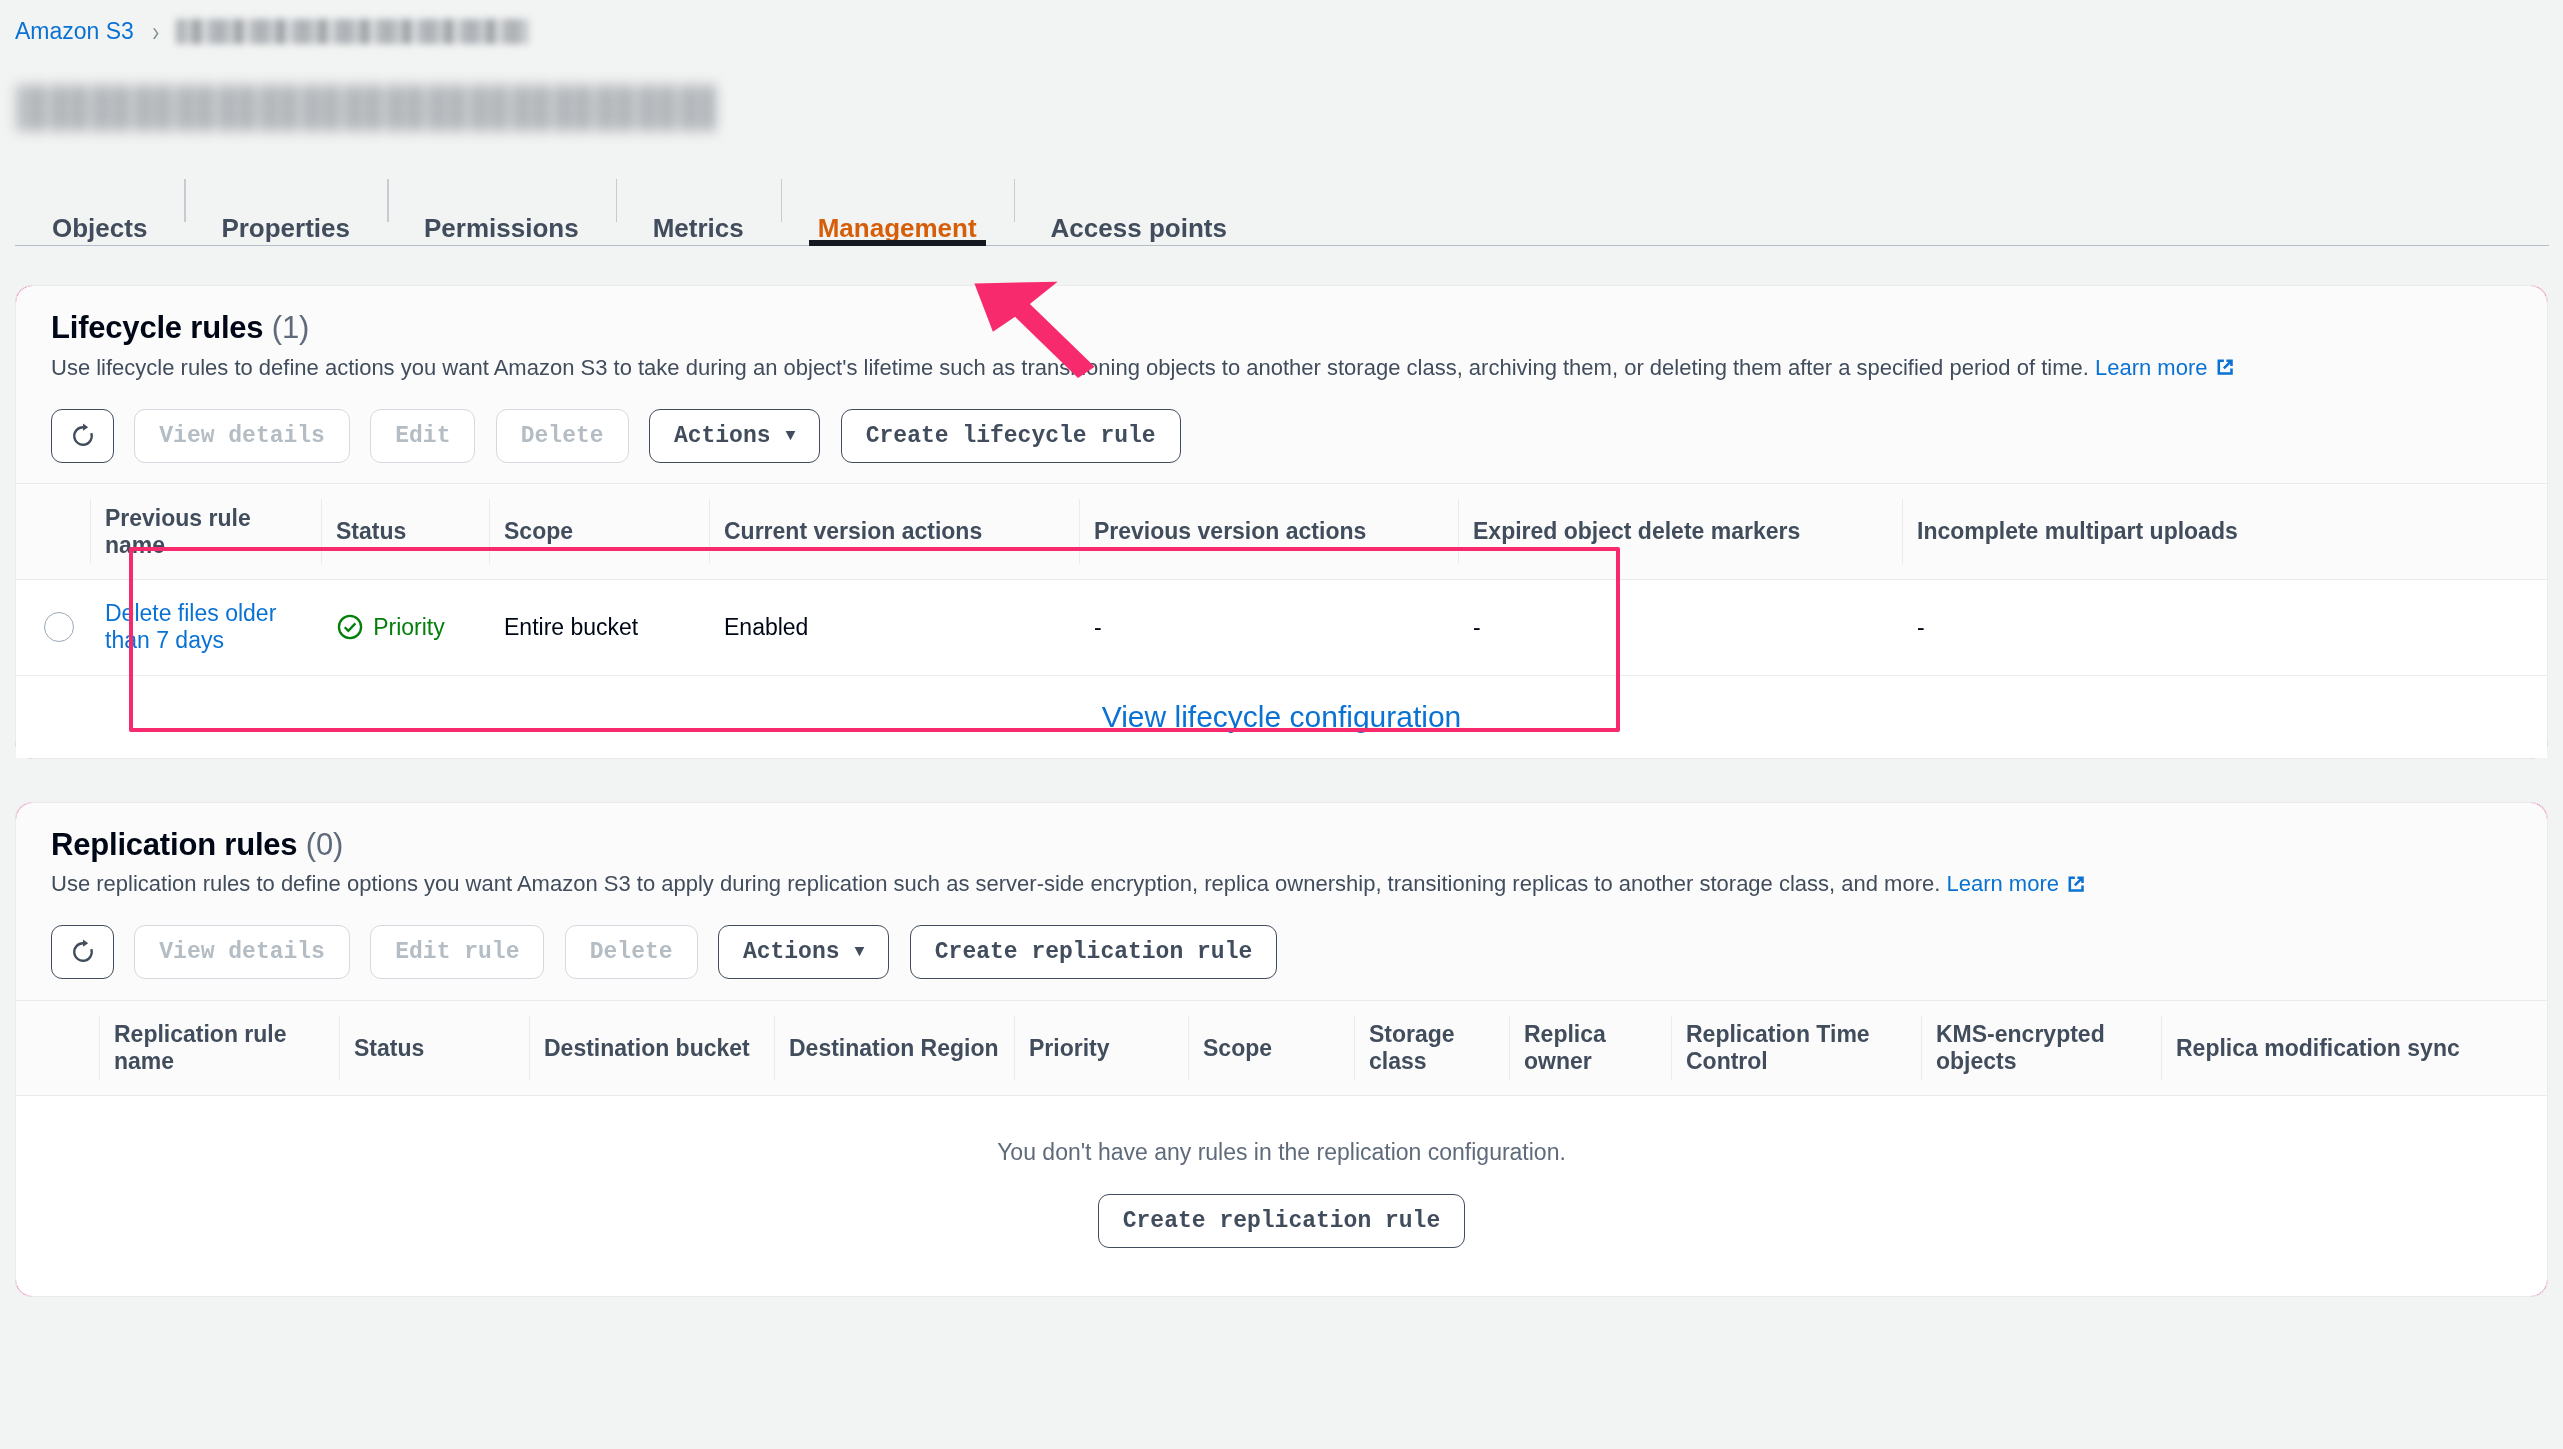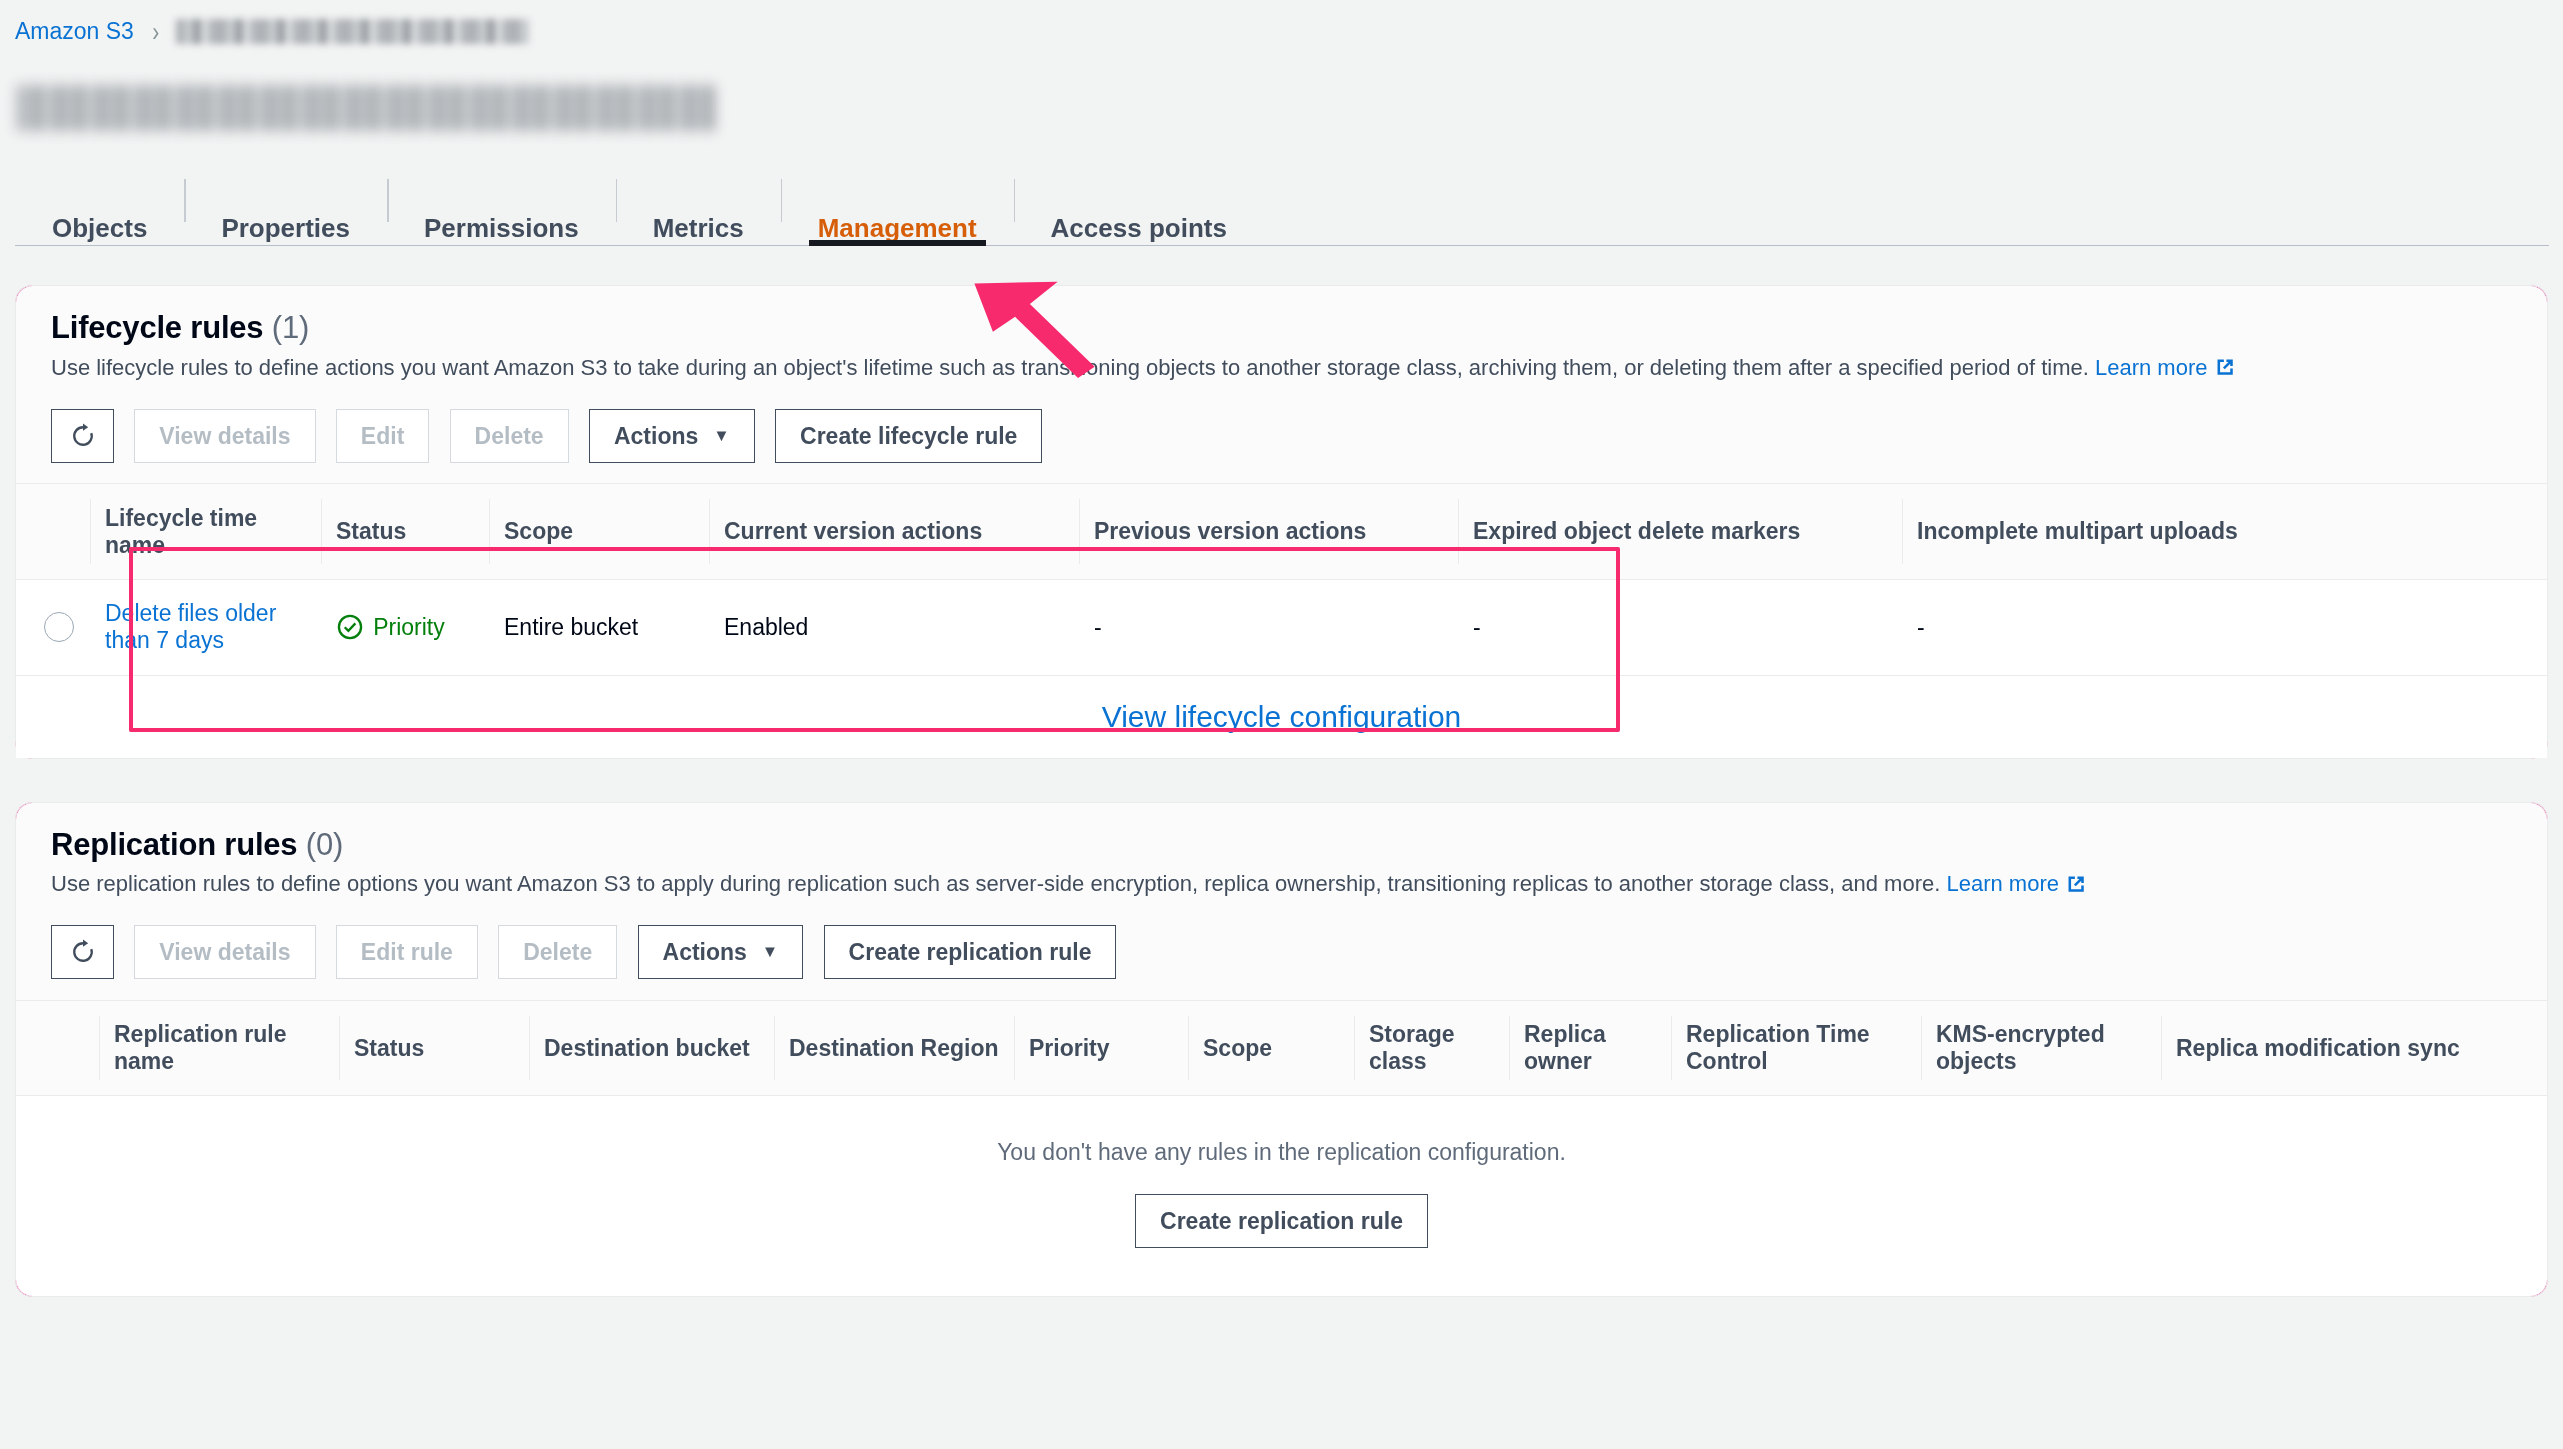--- a/index.html
+++ b/index.html
@@ -102,25 +102,25 @@
   .ext-icon { display: inline-block; vertical-align: -2.8px; margin-left: 7.4px; }
 
   
   .toolbar { display: flex; align-items: center; gap: 20.3px; padding: 24px 35px 20.3px 35px; }
   .btn {
     height: 54px;
     display: inline-flex; align-items: center; justify-content: center;
     gap: 15px;
     padding: 0 24px;
     border: 1.8px solid #414d5c;
-    border-radius: 0;
+    border-radius: 11px;
     background: #fff;
     color: #414d5c;
     font-size: 23px; font-weight: 700;
-    font-family: Liberation Sans, sans-serif;
+    font-family: Liberation Mono, monospace;
     cursor: pointer;
     white-space: nowrap;
   }
   .btn.disabled { border-color: #d4dadf; color: #b4bcc4; cursor: default; }
   .btn.icon-only { width: 63px; padding: 0; }
   .caret { font-size: 16.6px; line-height: 1; }
 
   
   .tbl { width: 100%; border-collapse: collapse; table-layout: fixed; }
   .tbl th {
@@ -259,21 +259,21 @@
             <col style="width:168px">
             <col style="width:220px">
           <col style="width:370px">
             <col style="width:379px">
             <col style="width:444px">
             <col>
         </colgroup>
         <thead>
           <tr>
             <th></th>
-            <th>Lifecycle time name</th>
+            <th>Previous rule name</th>
             <th>Status</th>
             <th>Scope</th>
             <th>Current version actions</th>
             <th>Previous version actions</th>
             <th>Expired object delete markers</th>
             <th>Incomplete multipart uploads</th>
           </tr>
         </thead>
         <tbody>
           <tr>

